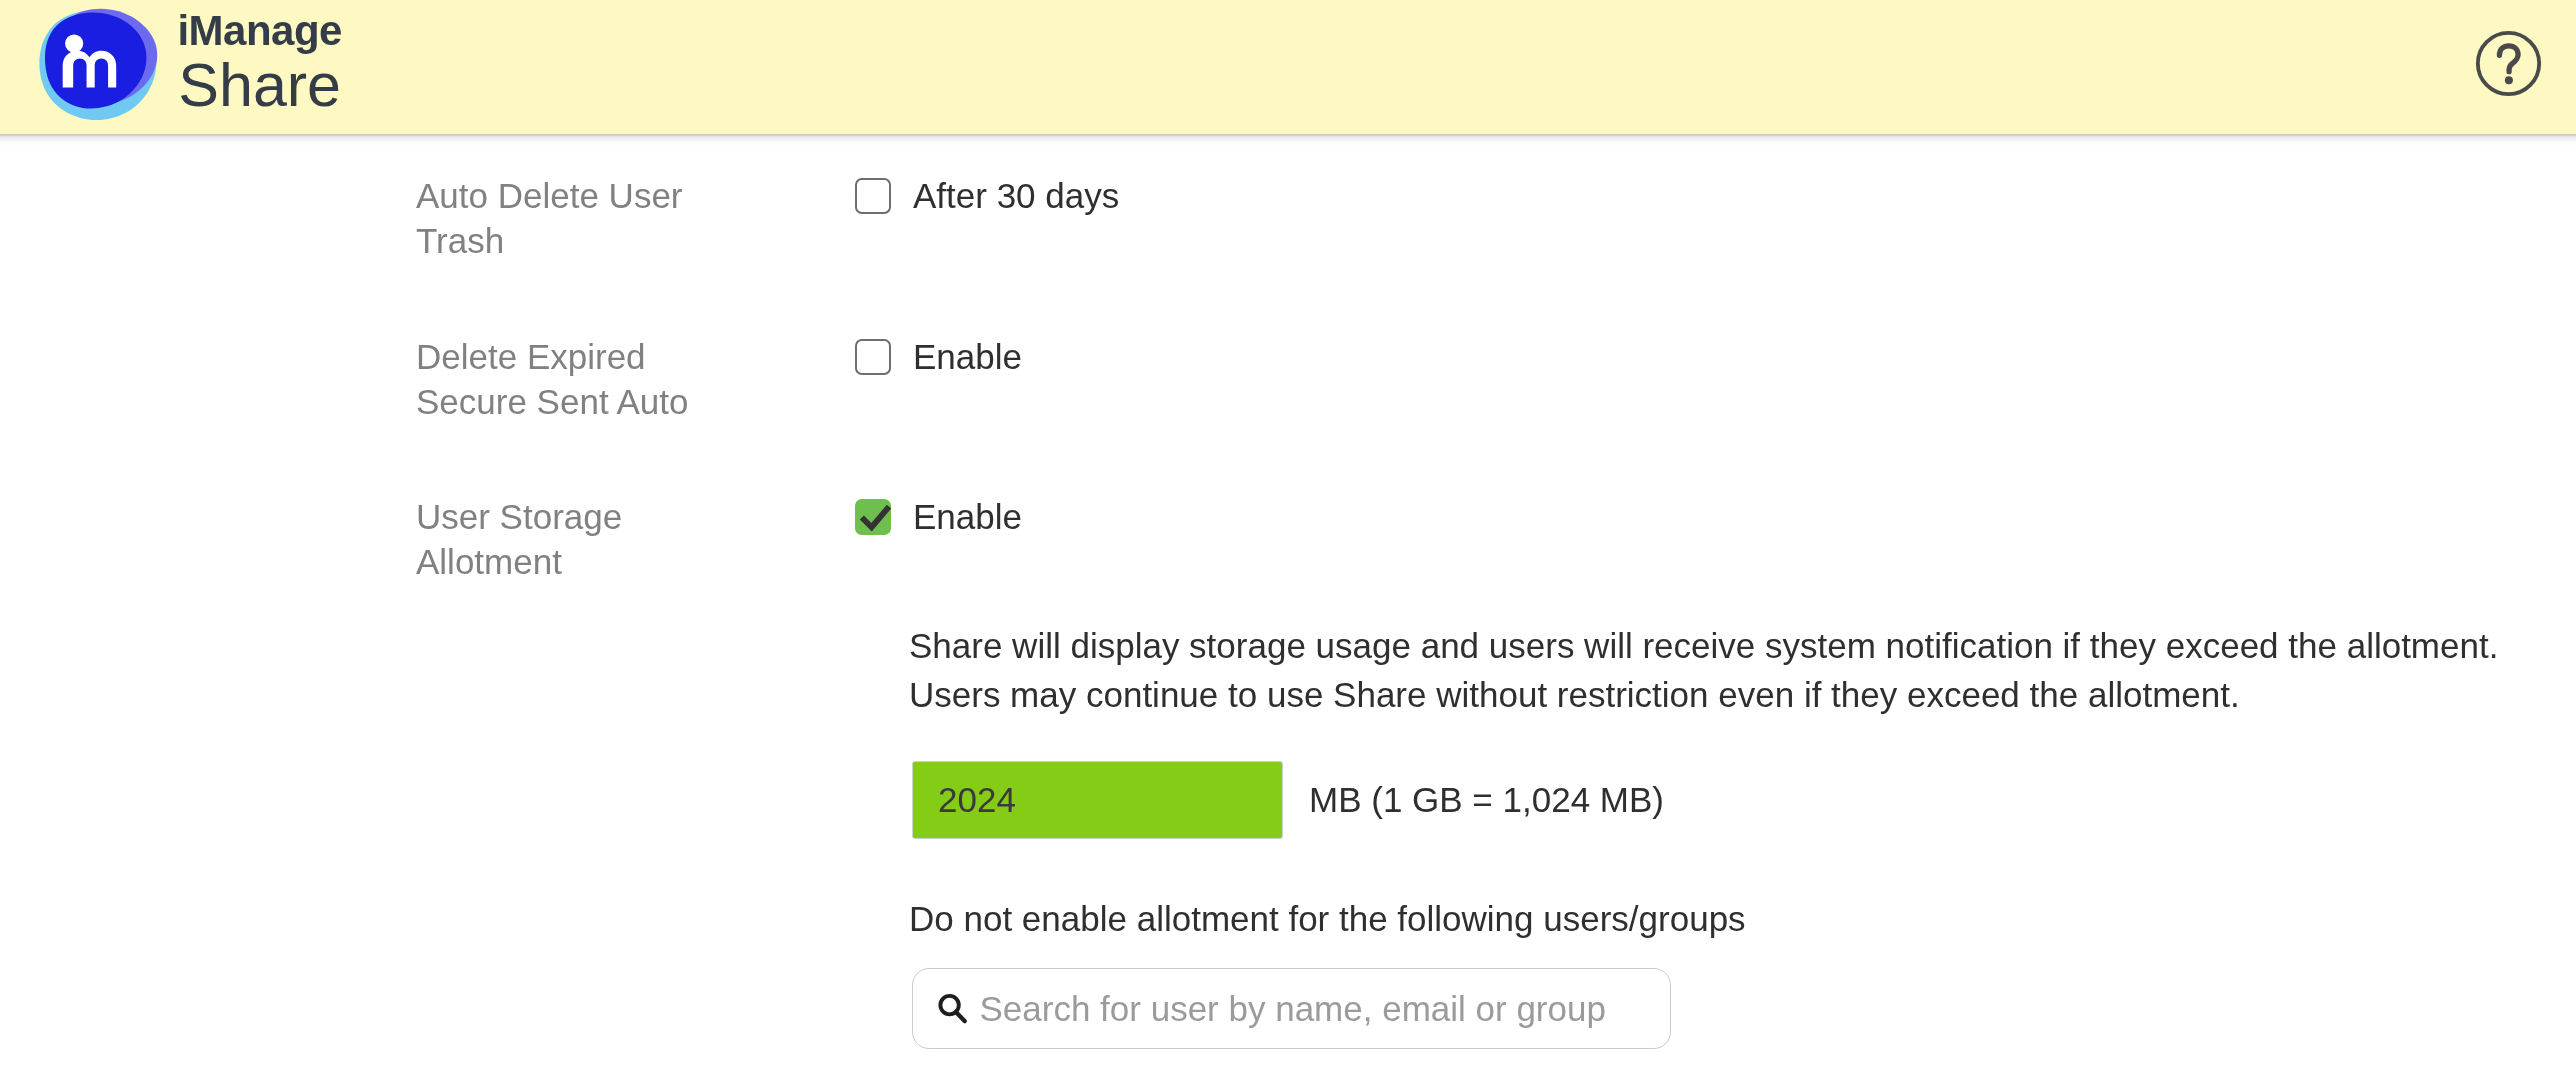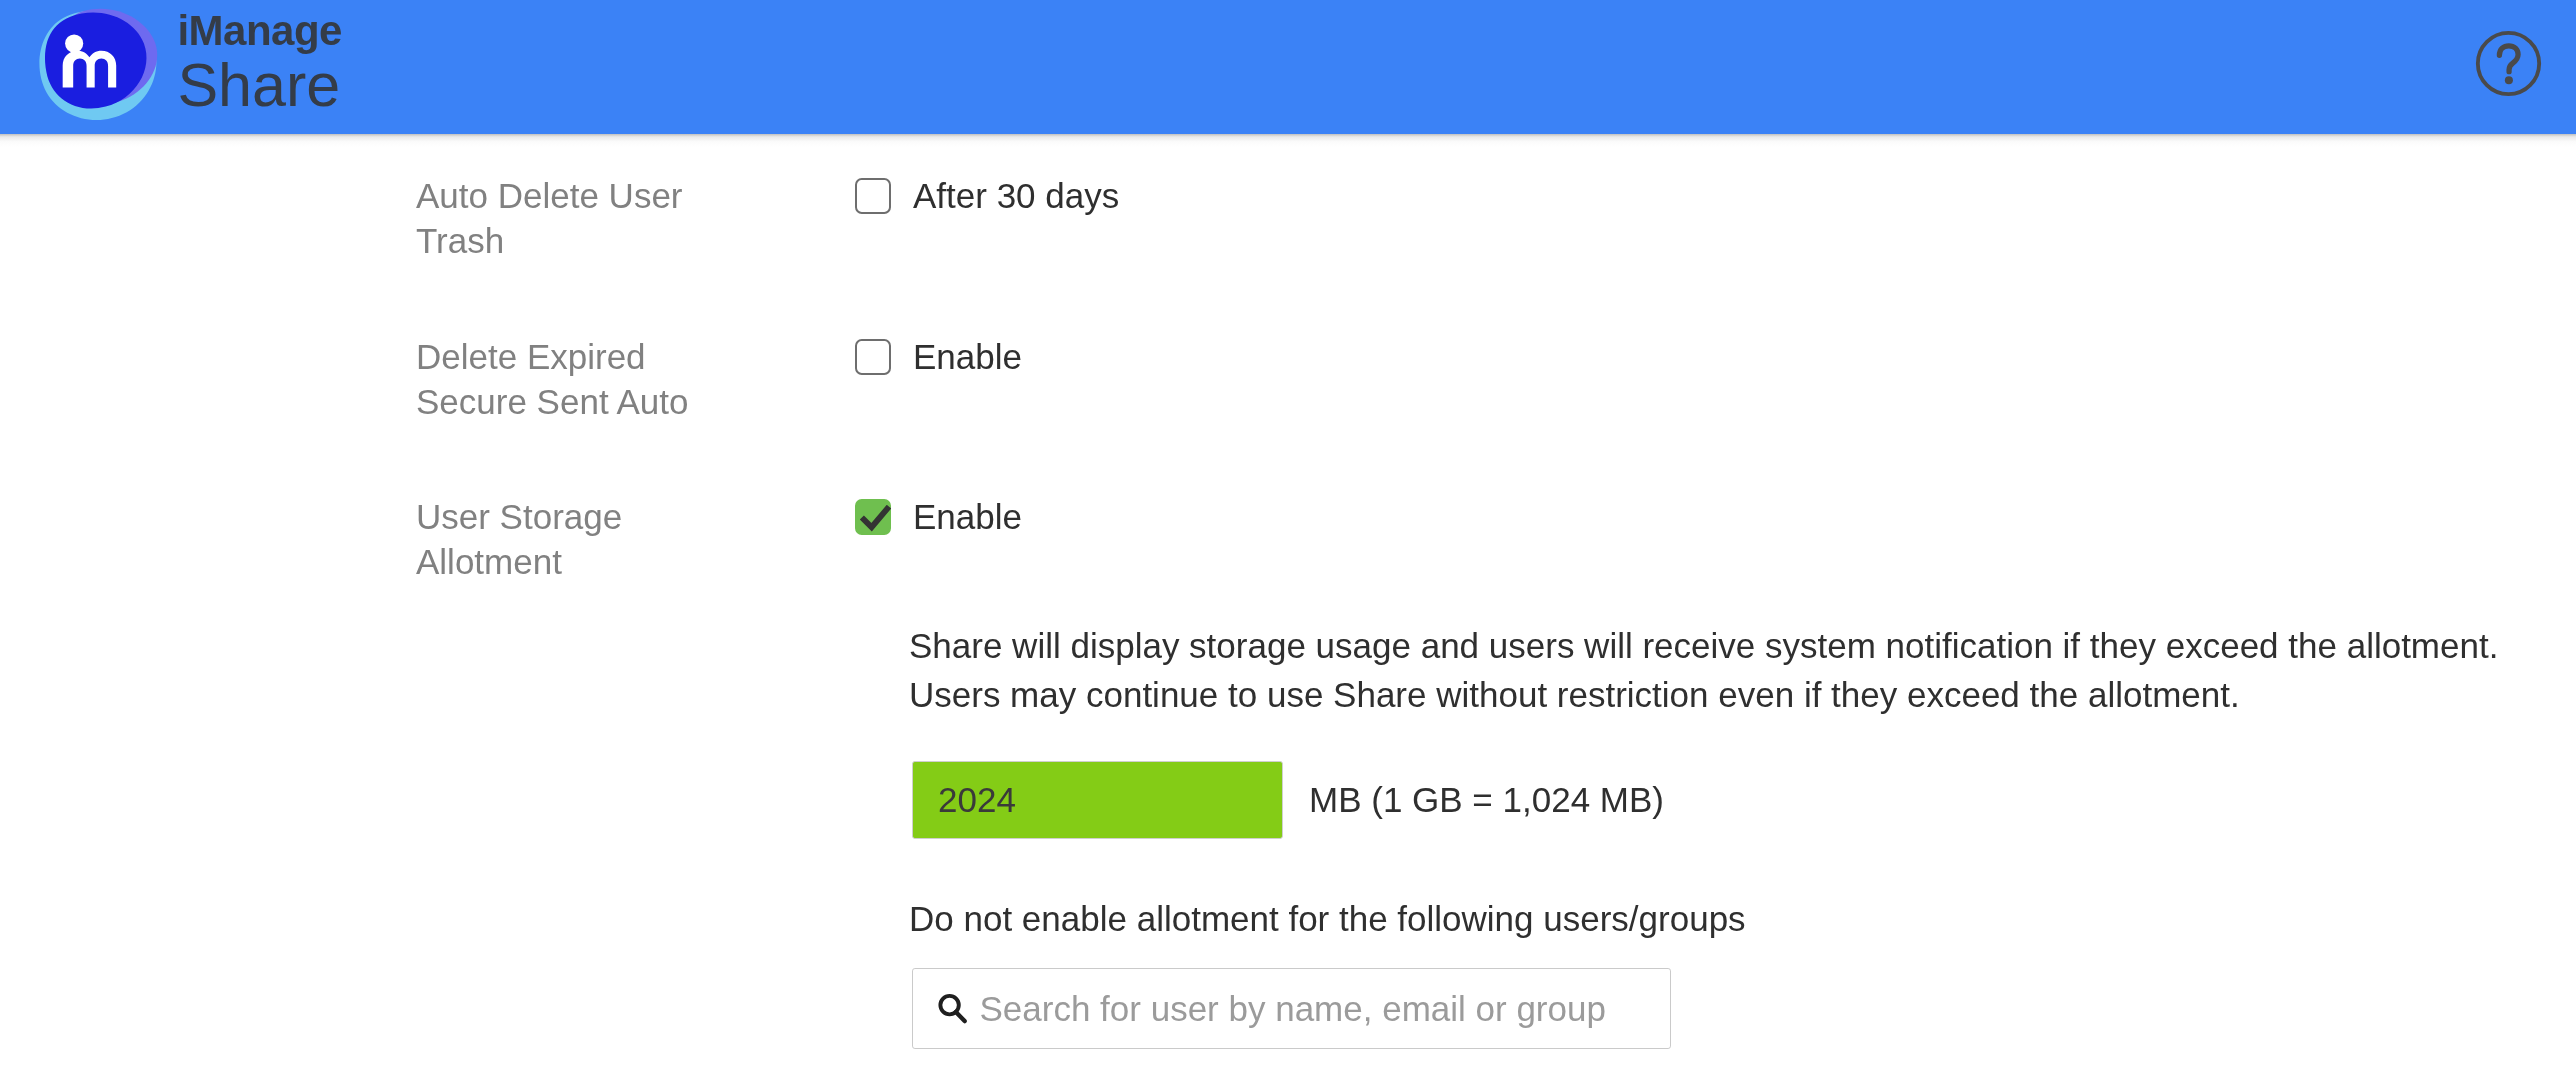--- a/index.html
+++ b/index.html
@@ -7,22 +7,23 @@
     width:2576px;height:1077px;
     background:#ffffff;
     font-family:"Liberation Sans", sans-serif;
     overflow:hidden;
     position:relative;
   }
 
   
   .header{
     position:absolute;left:0;top:0;width:2576px;height:134px;
-    background:#3b82f6;
-    box-sizing:border-box;
+    background:#fef9c3;
+    box-sizing:border-box;
+    text-align:center;
   }
   .header-shadow{
     position:absolute;left:0;top:134px;width:2576px;height:13.4px;
     background:linear-gradient(to bottom, rgba(140,140,140,0.55) 0px, rgba(160,160,160,0.22) 2.9px, rgba(180,180,180,0.05) 7.7px, rgba(255,255,255,0) 13.4px);
     pointer-events:none;
   }
 
   .brand{
     position:absolute;left:34px;top:3.8px;
     display:flex;align-items:center;
@@ -247,21 +248,21 @@
 
   <div class="para" style="top:475px;">Share will display storage usage and users will receive system notification if they exceed the allotment. Users may continue to use Share without restriction even if they exceed the allotment.</div>
 
   <div class="alloc-field" style="top:614px;">
     <input class="num-input" type="text" value="2024" style="">
     <div class="unit-label">MB (1 GB = 1,024 MB)</div>
   </div>
 
   <div class="sub-label" style="top:752px;">Do not enable allotment for the following users/groups</div>
 
-  <div class="search-wrap" style="top:821px;">
+  <div class="search-wrap" style="top:821px;border-radius:17px;">
     <span class="search-icon">
       <svg width="33" height="33" viewBox="0 0 34 34" xmlns="http://www.w3.org/2000/svg">
         <circle cx="14" cy="13.5" r="9.5" fill="none" stroke="#1f1f1f" stroke-width="4"></circle>
         <line x1="20.5" y1="20.5" x2="29.5" y2="30" stroke="#1f1f1f" stroke-width="4.5" stroke-linecap="round"></line>
       </svg>
     </span>
     <input class="search-input" type="text" placeholder="Search for user by name, email or group" style="">
   </div>
 
 </div>

